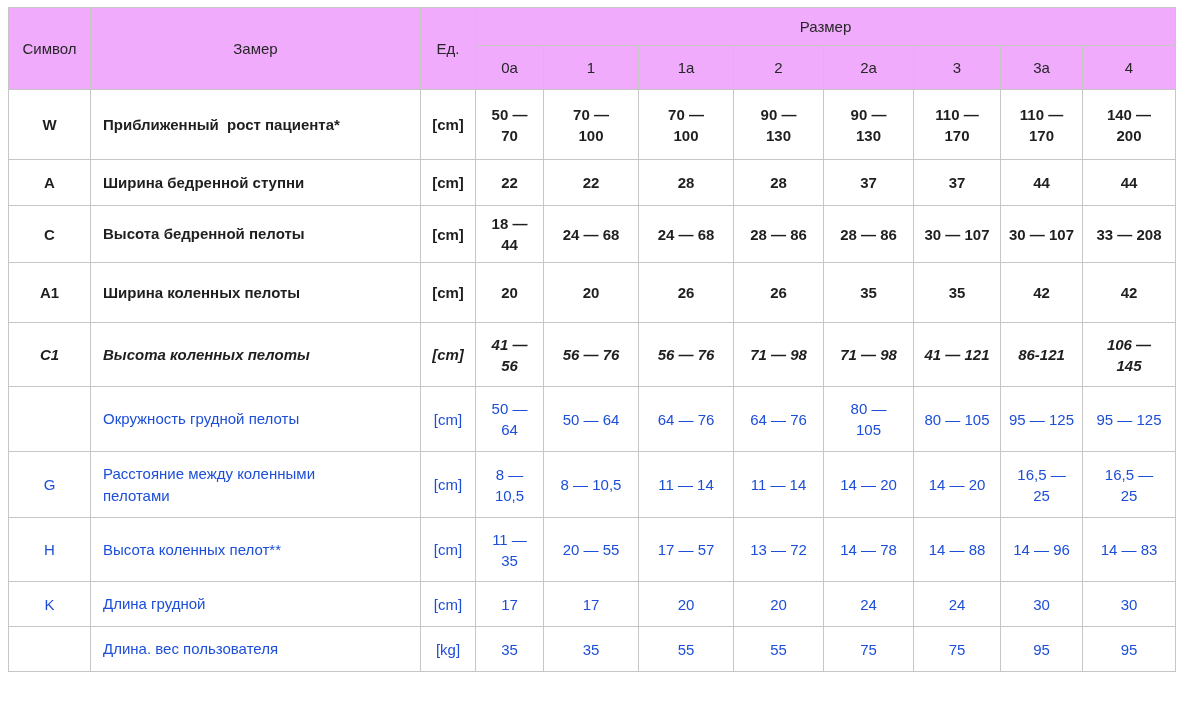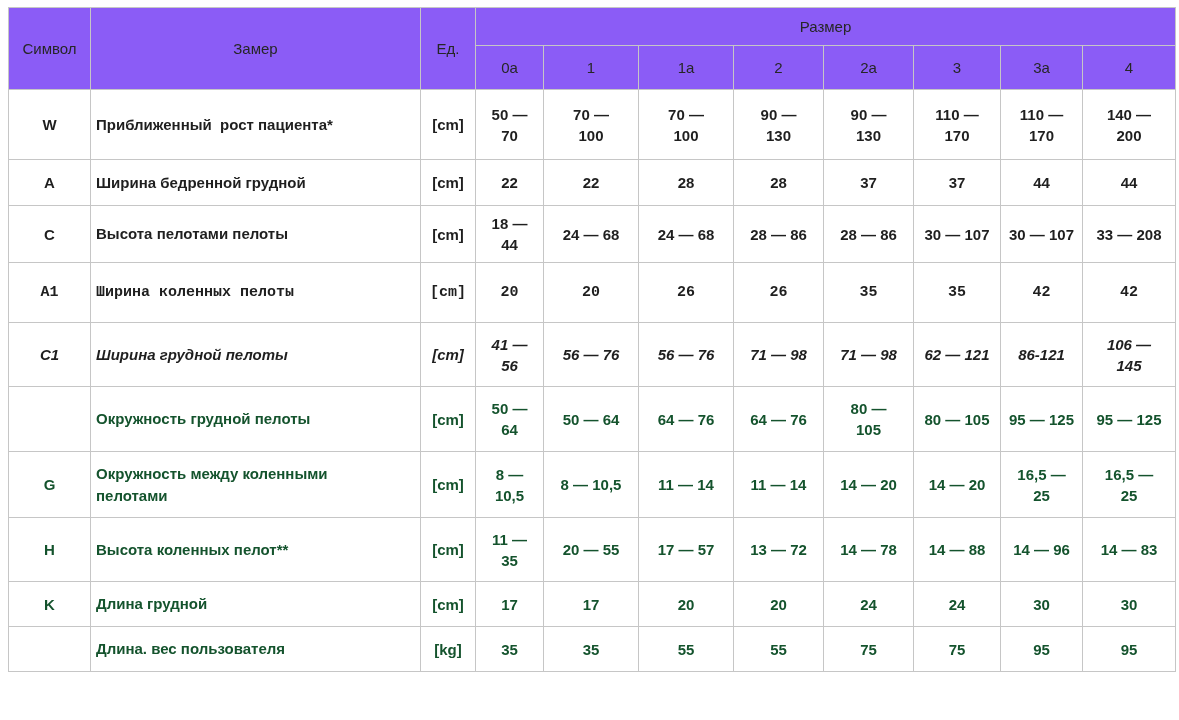--- a/index.html
+++ b/index.html
@@ -23,39 +23,39 @@
   }
   th, td {
     border: 1px solid #c6c6c6;
     font-size: 15px;
     text-align: center;
     vertical-align: middle;
     padding: 3px 6px;
     overflow: hidden;
   }
   thead th {
-    background: #8b5cf6;
+    background: #f0abfc;
     font-weight: 400;
     color: #262626;
   }
   tr.size-group-row { height: 38px; }
   tr.sizes-row      { height: 44px; }
   td.col-name {
     text-align: left;
-    padding-left: 5px;
+    padding-left: 12px;
     padding-right: 10px;
     white-space: pre-wrap;
     line-height: 1.45;
   }
   td.value, td.col-symbol, td.col-unit {
     white-space: pre-wrap;
     line-height: 1.4;
   }
   tr.row-strong  { font-weight: 600; color: #1f1f1f; }
-  tr.row-regular { font-weight: 700; color: #14532d; }
+  tr.row-regular { font-weight: 400; color: #1d4ed8; }
   .notes {
     margin: 12px 0 0 8px;
     font-size: 16px;
     color: #1f1f1f;
     line-height: 28px;
     white-space: pre-wrap;
   }
 </style>
 </head>
 <body>
@@ -110,69 +110,69 @@
 130</td>
           <td class="value">110 —
 170</td>
           <td class="value">110 —
 170</td>
           <td class="value">140 —
 200</td>
         </tr>
         <tr class="row-strong" style="height: 46px;">
           <td class="col-symbol">A</td>
-          <td class="col-name">Ширина бедренной грудной</td>
+          <td class="col-name">Ширина бедренной ступни</td>
           <td class="col-unit">[cm]</td>
           <td class="value">22</td>
           <td class="value">22</td>
           <td class="value">28</td>
           <td class="value">28</td>
           <td class="value">37</td>
           <td class="value">37</td>
           <td class="value">44</td>
           <td class="value">44</td>
         </tr>
         <tr class="row-strong" style="height: 57px;">
           <td class="col-symbol">C</td>
-          <td class="col-name">Высота пелотами пелоты</td>
+          <td class="col-name">Высота бедренной пелоты</td>
           <td class="col-unit">[cm]</td>
           <td class="value">18 —
 44</td>
           <td class="value">24 — 68</td>
           <td class="value">24 — 68</td>
           <td class="value">28 — 86</td>
           <td class="value">28 — 86</td>
           <td class="value">30 — 107</td>
           <td class="value">30 — 107</td>
           <td class="value">33 — 208</td>
         </tr>
-        <tr class="row-strong" style="height: 60px; font-family: Liberation Mono, monospace;">
+        <tr class="row-strong" style="height: 60px;">
           <td class="col-symbol">A1</td>
           <td class="col-name">Ширина коленных пелоты</td>
           <td class="col-unit">[cm]</td>
           <td class="value">20</td>
           <td class="value">20</td>
           <td class="value">26</td>
           <td class="value">26</td>
           <td class="value">35</td>
           <td class="value">35</td>
           <td class="value">42</td>
           <td class="value">42</td>
         </tr>
         <tr class="row-strong" style="height: 64px; font-style: italic;">
           <td class="col-symbol">C1</td>
-          <td class="col-name">Ширина грудной пелоты</td>
+          <td class="col-name">Высота коленных пелоты</td>
           <td class="col-unit">[cm]</td>
           <td class="value">41 —
 56</td>
           <td class="value">56 — 76</td>
           <td class="value">56 — 76</td>
           <td class="value">71 — 98</td>
           <td class="value">71 — 98</td>
-          <td class="value">62 — 121</td>
+          <td class="value">41 — 121</td>
           <td class="value">86-121</td>
           <td class="value">106 —
 145</td>
         </tr>
         <tr class="row-regular" style="height: 65px;">
           <td class="col-symbol"></td>
           <td class="col-name">Окружность грудной пелоты</td>
           <td class="col-unit">[cm]</td>
           <td class="value">50 —
 64</td>
@@ -180,21 +180,21 @@
           <td class="value">64 — 76</td>
           <td class="value">64 — 76</td>
           <td class="value">80 —
 105</td>
           <td class="value">80 — 105</td>
           <td class="value">95 — 125</td>
           <td class="value">95 — 125</td>
         </tr>
         <tr class="row-regular" style="height: 66px;">
           <td class="col-symbol">G</td>
-          <td class="col-name">Окружность между коленными
+          <td class="col-name">Расстояние между коленными
 пелотами</td>
           <td class="col-unit">[cm]</td>
           <td class="value">8 —
 10,5</td>
           <td class="value">8 — 10,5</td>
           <td class="value">11 — 14</td>
           <td class="value">11 — 14</td>
           <td class="value">14 — 20</td>
           <td class="value">14 — 20</td>
           <td class="value">16,5 —

